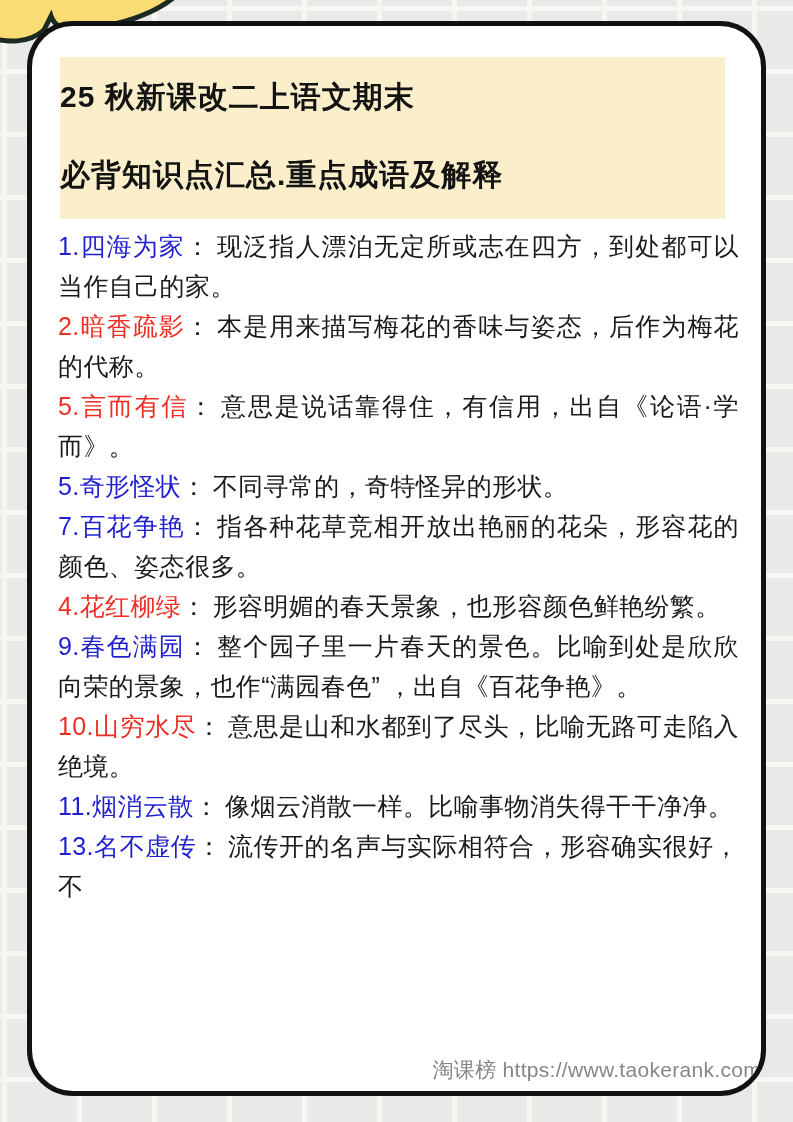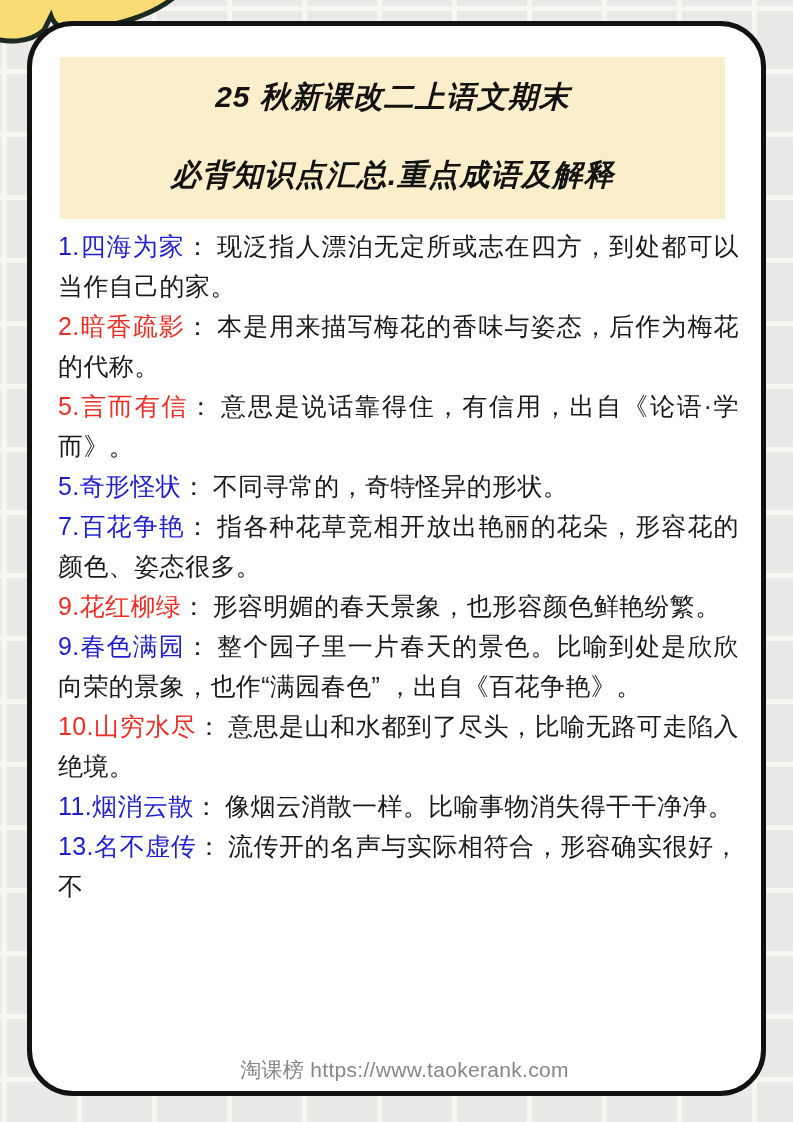--- a/index.html
+++ b/index.html
@@ -46,22 +46,20 @@
     border:5px solid var(--card-border);
     border-radius:46px;
     padding:0 22px 0 26px;
     overflow:hidden;
     z-index:2;
   }
   .header{
     background:var(--header-bg);
     margin:31px 14px 0 2px;
     padding:22px 0 26px 0;
-    text-align:center;
-    font-style:italic;
   }
   .title{
     font-size:30px;
     font-weight:bold;
     line-height:36px;
     color:#131313;
     letter-spacing:1px;
   }
   .title.second{margin-top:42px;}
   .list{
@@ -76,21 +74,21 @@
     text-align:justify;
     text-justify:inter-ideograph;
   }
   .term{white-space:nowrap;margin-top:6px;}
   .term.blue{color:var(--term-blue);}
   .term.red{color:var(--term-red);}
   .colon{color:var(--body-text);margin-right:6px;}
   .footer{
     position:absolute;
     left:16px;right:0;bottom:9px;
-    text-align:center;
+    text-align:right;
     font-size:21px;
     line-height:24px;
     color:var(--footer-text);
     letter-spacing:0.3px;
   }
 </style>
 </head>
 <body>
 
 <div class="stage">
@@ -105,21 +103,21 @@
       <div class="title">25 秋新课改二上语文期末</div>
       <div class="title second">必背知识点汇总.重点成语及解释</div>
     </div>
 
     <div class="list">
         <p class="item"><span class="term blue">1.四海为家</span><span class="colon">：</span><span class="definition">现泛指人漂泊无定所或志在四方，到处都可以当作自己的家。</span></p>
         <p class="item"><span class="term red">2.暗香疏影</span><span class="colon">：</span><span class="definition">本是用来描写梅花的香味与姿态，后作为梅花的代称。</span></p>
         <p class="item"><span class="term red">5.言而有信</span><span class="colon">：</span><span class="definition">意思是说话靠得住，有信用，出自《论语·学而》。</span></p>
         <p class="item"><span class="term blue">5.奇形怪状</span><span class="colon">：</span><span class="definition">不同寻常的，奇特怪异的形状。</span></p>
         <p class="item"><span class="term blue">7.百花争艳</span><span class="colon">：</span><span class="definition">指各种花草竞相开放出艳丽的花朵，形容花的颜色、姿态很多。</span></p>
-        <p class="item"><span class="term red">9.花红柳绿</span><span class="colon">：</span><span class="definition">形容明媚的春天景象，也形容颜色鲜艳纷繁。</span></p>
+        <p class="item"><span class="term red">4.花红柳绿</span><span class="colon">：</span><span class="definition">形容明媚的春天景象，也形容颜色鲜艳纷繁。</span></p>
         <p class="item"><span class="term blue">9.春色满园</span><span class="colon">：</span><span class="definition">整个园子里一片春天的景色。比喻到处是欣欣向荣的景象，也作“满园春色” ，出自《百花争艳》。</span></p>
         <p class="item"><span class="term red">10.山穷水尽</span><span class="colon">：</span><span class="definition">意思是山和水都到了尽头，比喻无路可走陷入绝境。</span></p>
         <p class="item"><span class="term blue">11.烟消云散</span><span class="colon">：</span><span class="definition">像烟云消散一样。比喻事物消失得干干净净。</span></p>
         <p class="item"><span class="term blue">13.名不虚传</span><span class="colon">：</span><span class="definition">流传开的名声与实际相符合，形容确实很好，不</span></p>
       </div>
 
     <div class="footer">
       <span>淘课榜 https://www.taokerank.com</span>
     </div>
 

